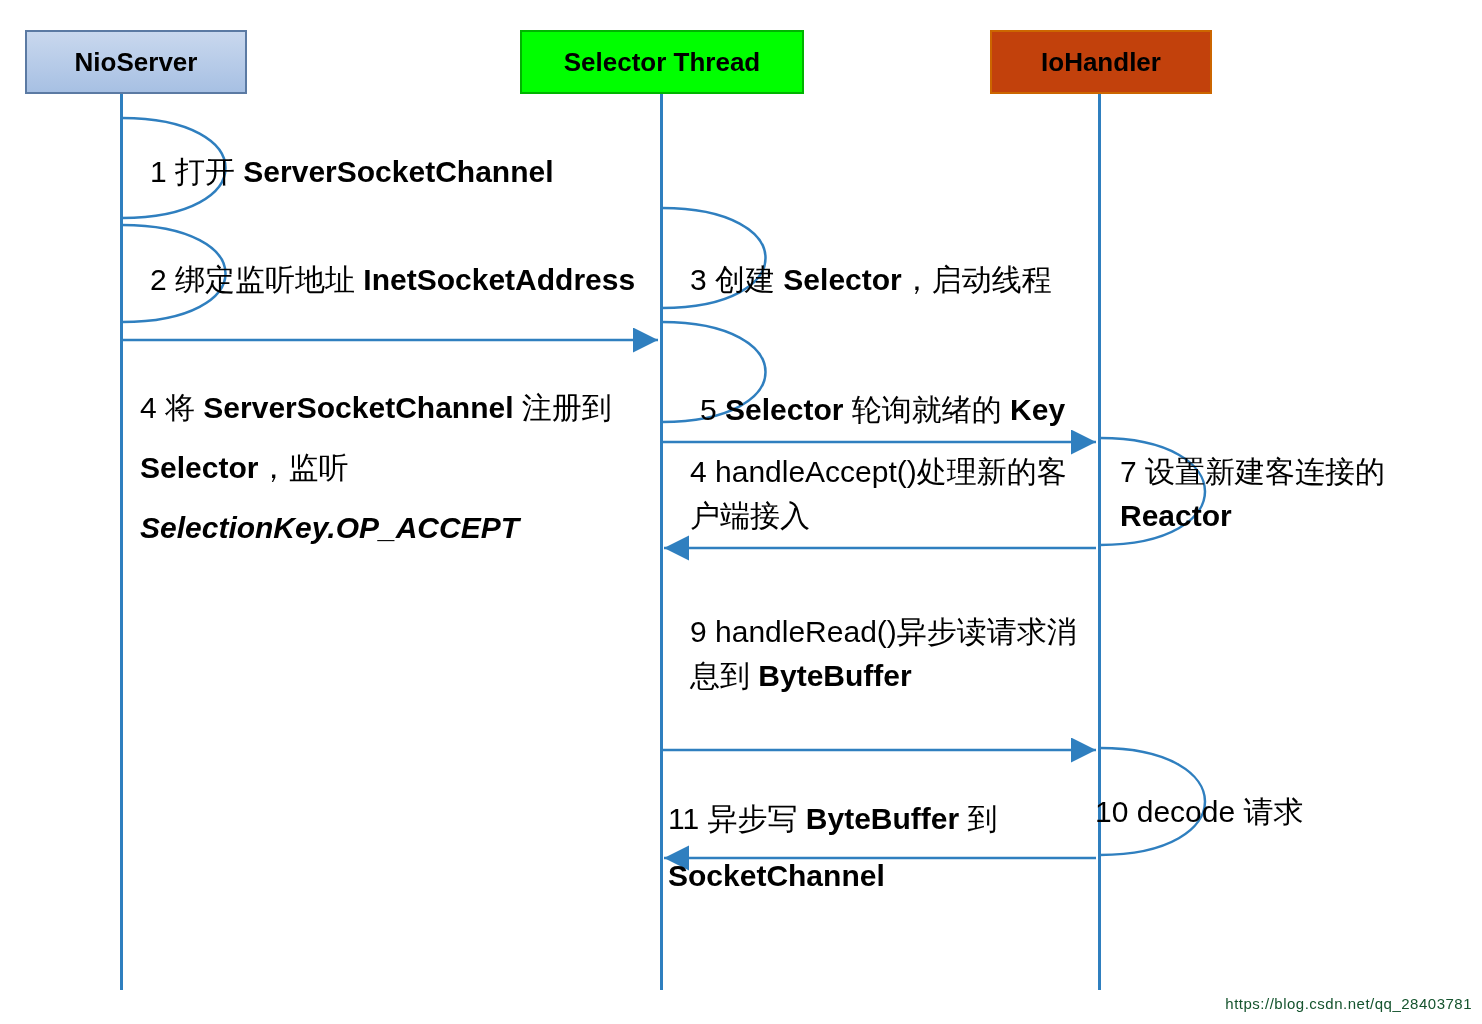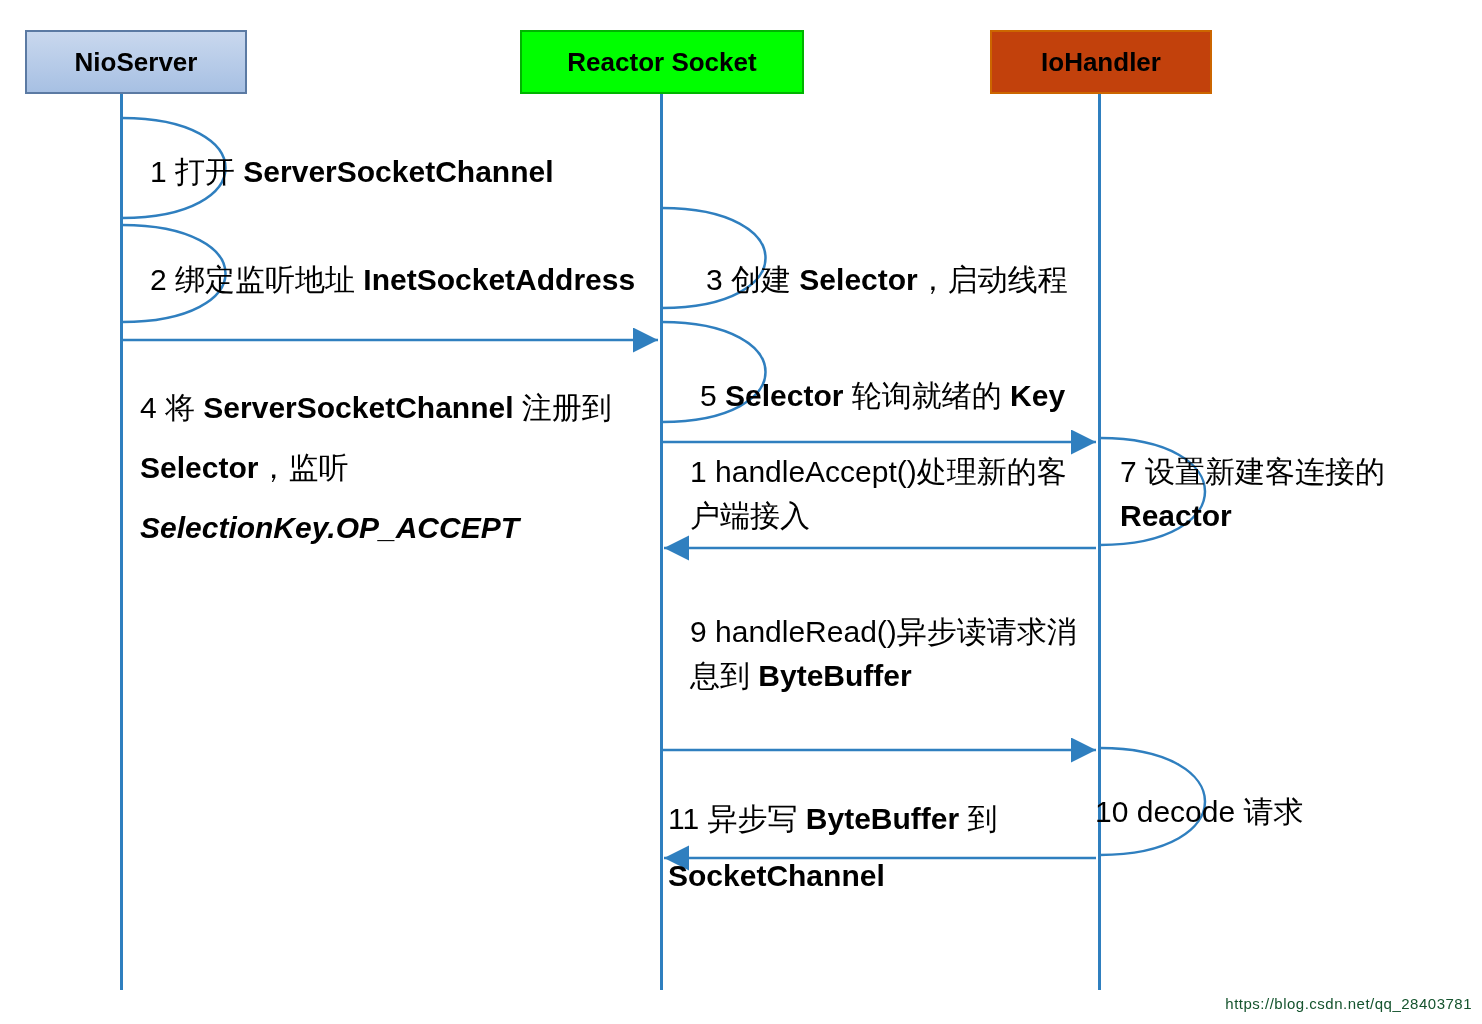--- a/index.html
+++ b/index.html
@@ -17,21 +17,21 @@
   .text i{font-weight:bold;}
   .watermark{position:absolute;right:10px;bottom:12px;color:#14532d;font-size:15px;z-index:5;letter-spacing:0.5px;}
   svg.shapes{position:absolute;top:0;left:0;width:1482px;height:1024px;z-index:2;pointer-events:none;}
 </style>
 </head>
 <body>
 
 <div class="canvas">
 
   <div class="lane-header lane1">NioServer</div>
-  <div class="lane-header lane2">Reactor Socket</div>
+  <div class="lane-header lane2">Selector Thread</div>
   <div class="lane-header lane3">IoHandler</div>
 
   <div class="lifeline ll1"></div>
   <div class="lifeline ll2"></div>
   <div class="lifeline ll3"></div>
 
   <svg class="shapes" viewBox="0 0 1482 1024">
     <defs>
       <marker id="ah" markerWidth="12" markerHeight="12" refX="10" refY="5" orient="auto">
         <path d="M0,0 L10,5 L0,10 z" fill="#2f7fbf"></path>
@@ -58,23 +58,23 @@
       <line x1="662" y1="750" x2="1096" y2="750" marker-end="url(#ah)"></line>
 
       <path d="M1100,748 C1240,748 1240,855 1100,855"></path>
 
       <line x1="1096" y1="858" x2="664" y2="858" marker-end="url(#ah)"></line>
     </g>
   </svg>
 
   <div class="text" style="left:150px;top:150px;">1 打开 <b>ServerSocketChannel</b></div>
   <div class="text" style="left:150px;top:258px;">2 绑定监听地址 <b>InetSocketAddress</b></div>
-  <div class="text" style="left:690px;top:258px;width:400px;margin-left:16px;">3 创建 <b>Selector</b>，启动线程</div>
+  <div class="text" style="left:690px;top:258px;width:400px;">3 创建 <b>Selector</b>，启动线程</div>
   <div class="text" style="left:140px;top:378px;width:480px;line-height:2.0;">4 将 <b>ServerSocketChannel</b> 注册到 <b>Selector</b>，监听 <i>SelectionKey.OP_ACCEPT</i></div>
-  <div class="text" style="left:700px;top:374px;width:400px;">5 <b>Selector</b> 轮询就绪的 <b>Key</b></div>
-  <div class="text" style="left:690px;top:450px;width:380px;">1 handleAccept()处理新的客户端接入</div>
+  <div class="text" style="left:700px;top:388px;width:400px;">5 <b>Selector</b> 轮询就绪的 <b>Key</b></div>
+  <div class="text" style="left:690px;top:450px;width:380px;">4 handleAccept()处理新的客户端接入</div>
   <div class="text" style="left:1120px;top:450px;width:360px;">7 设置新建客连接的 <b>Reactor</b></div>
   <div class="text" style="left:690px;top:610px;width:400px;">9 handleRead()异步读请求消息到 <b>ByteBuffer</b></div>
   <div class="text" style="left:1095px;top:790px;width:390px;">10 decode 请求</div>
   <div class="text" style="left:668px;top:790px;width:380px;line-height:1.9;">11 异步写 <b>ByteBuffer</b> 到 <b>SocketChannel</b></div>
 
   <div class="watermark">https://blog.csdn.net/qq_28403781</div>
 </div>
 
 </body></html>

